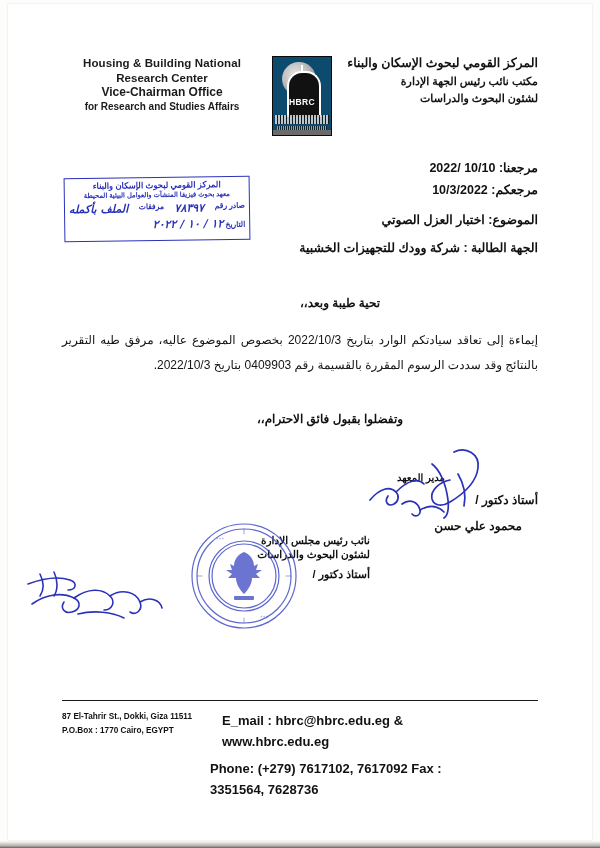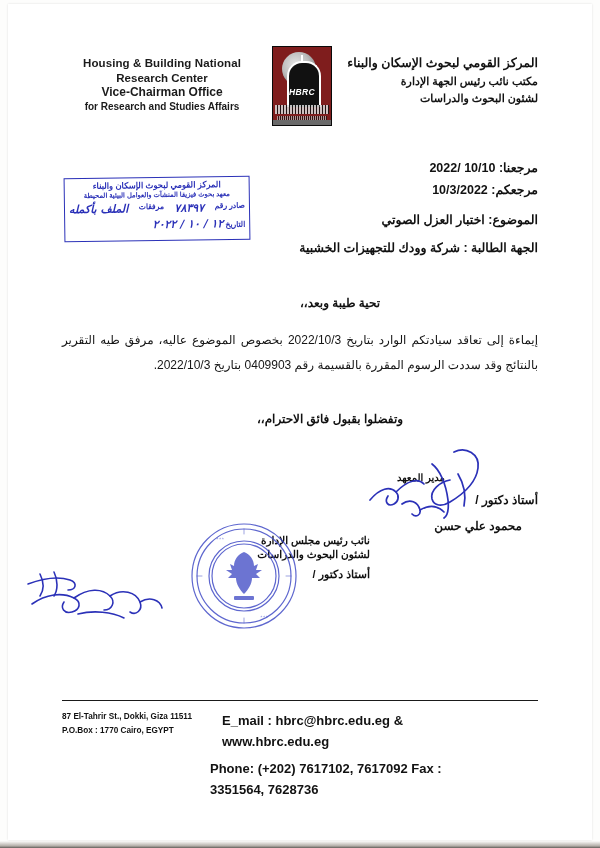--- a/index.html
+++ b/index.html
@@ -67,27 +67,26 @@
     text-align: center;
   }
   .hdr-en .l4 {
     font-size: 10px;
     font-weight: bold;
   }
 
   .logo {
     position: absolute;
     left: 272px;
-    top: 2px;
+    top: 12px;
     width: 58px;
     height: 78px;
-    background: #7f1d1d;
+    background: #0c4a6e;
     border: 1px solid #0a0a0a;
     overflow: hidden;
-    font-style: italic;
   }
   .logo .moon {
     position: absolute;
     left: 9px;
     top: 5px;
     width: 34px;
     height: 34px;
     border-radius: 50%;
     background: radial-gradient(circle at 40% 38%, #e8e8e8 0%, #bdbdbd 45%, #8a8a8a 75%, #5a5a5a 100%);
   }
@@ -555,18 +554,18 @@
     <div class="f-left">
       <div>87 El-Tahrir St., Dokki, Giza 11511</div>
       <div>P.O.Box : 1770 Cairo, EGYPT</div>
     </div>
     <div class="f-mid">
       <div class="m1">
         <span>E_mail : hbrc@hbrc.edu.eg</span>
         <span class="amp">&amp;</span>
         <span>www.hbrc.edu.eg</span>
       </div>
-      <div class="m2">Phone:  (+202) 7617102, 7617092  Fax : 3351564, 7628736</div>
+      <div class="m2">Phone:  (+279) 7617102, 7617092  Fax : 3351564, 7628736</div>
     </div>
   </div>
 
   <div class="sheet-bottom-shade"></div>
 </div>
 
 </body></html>

